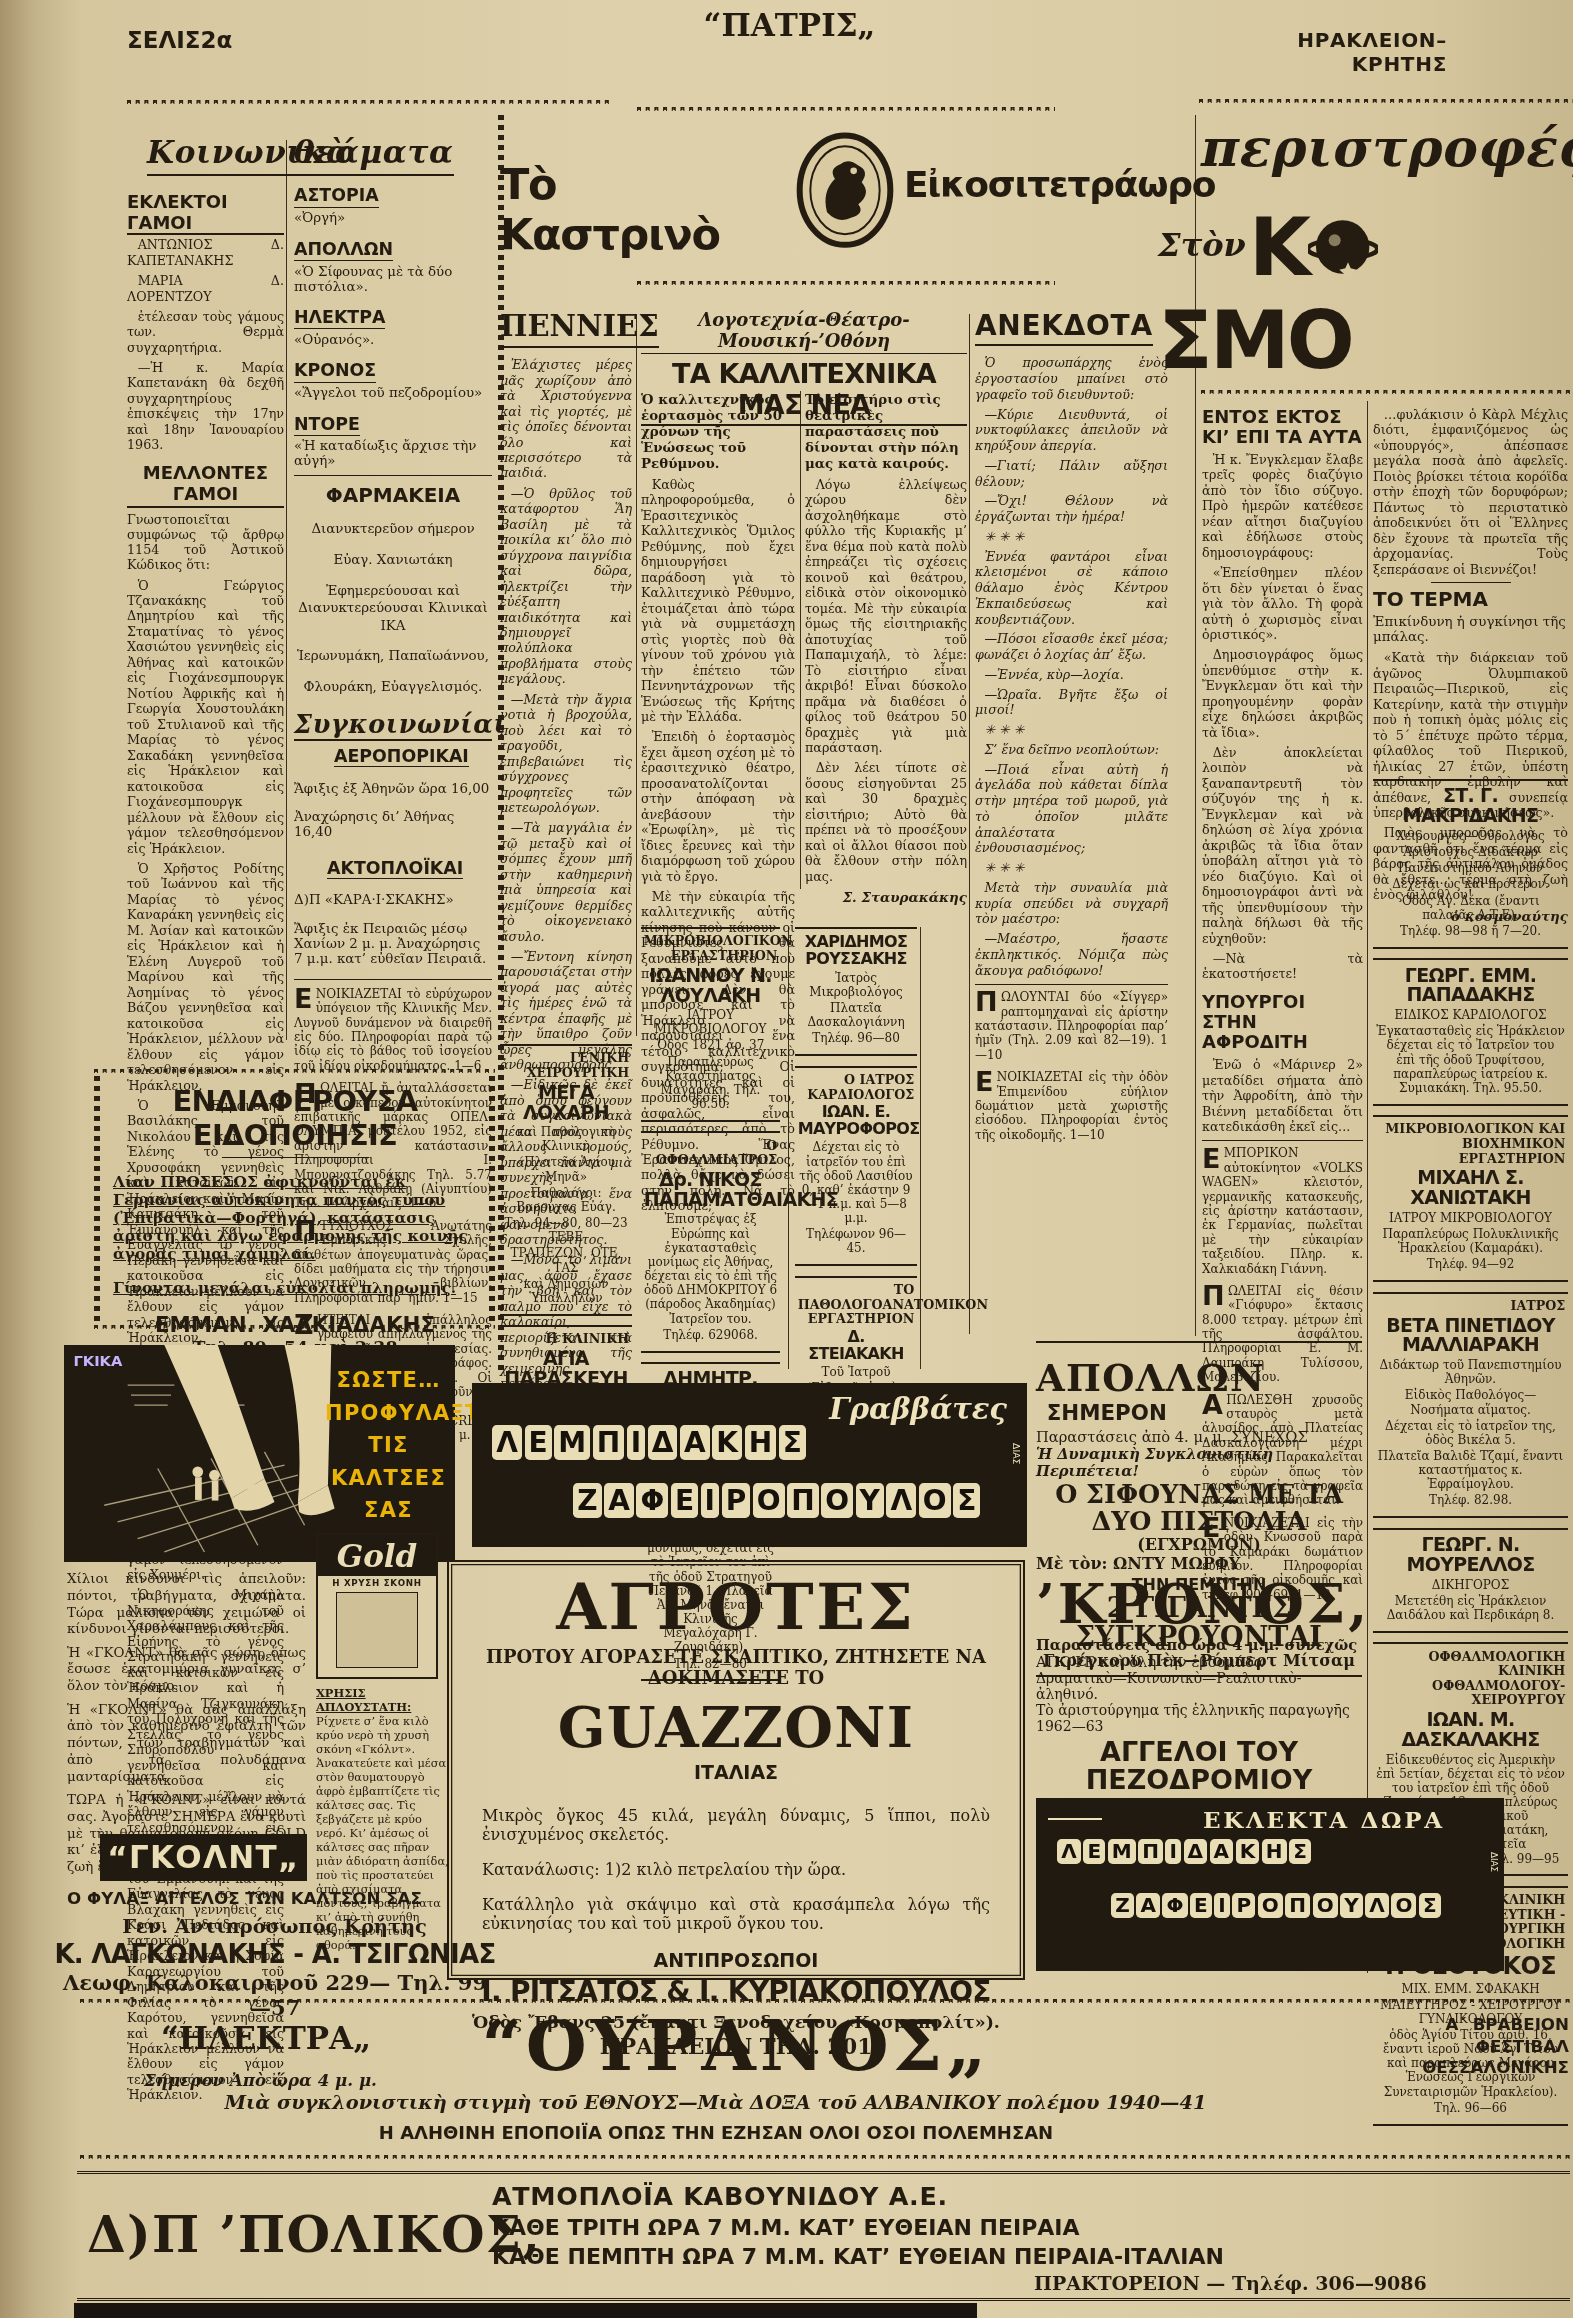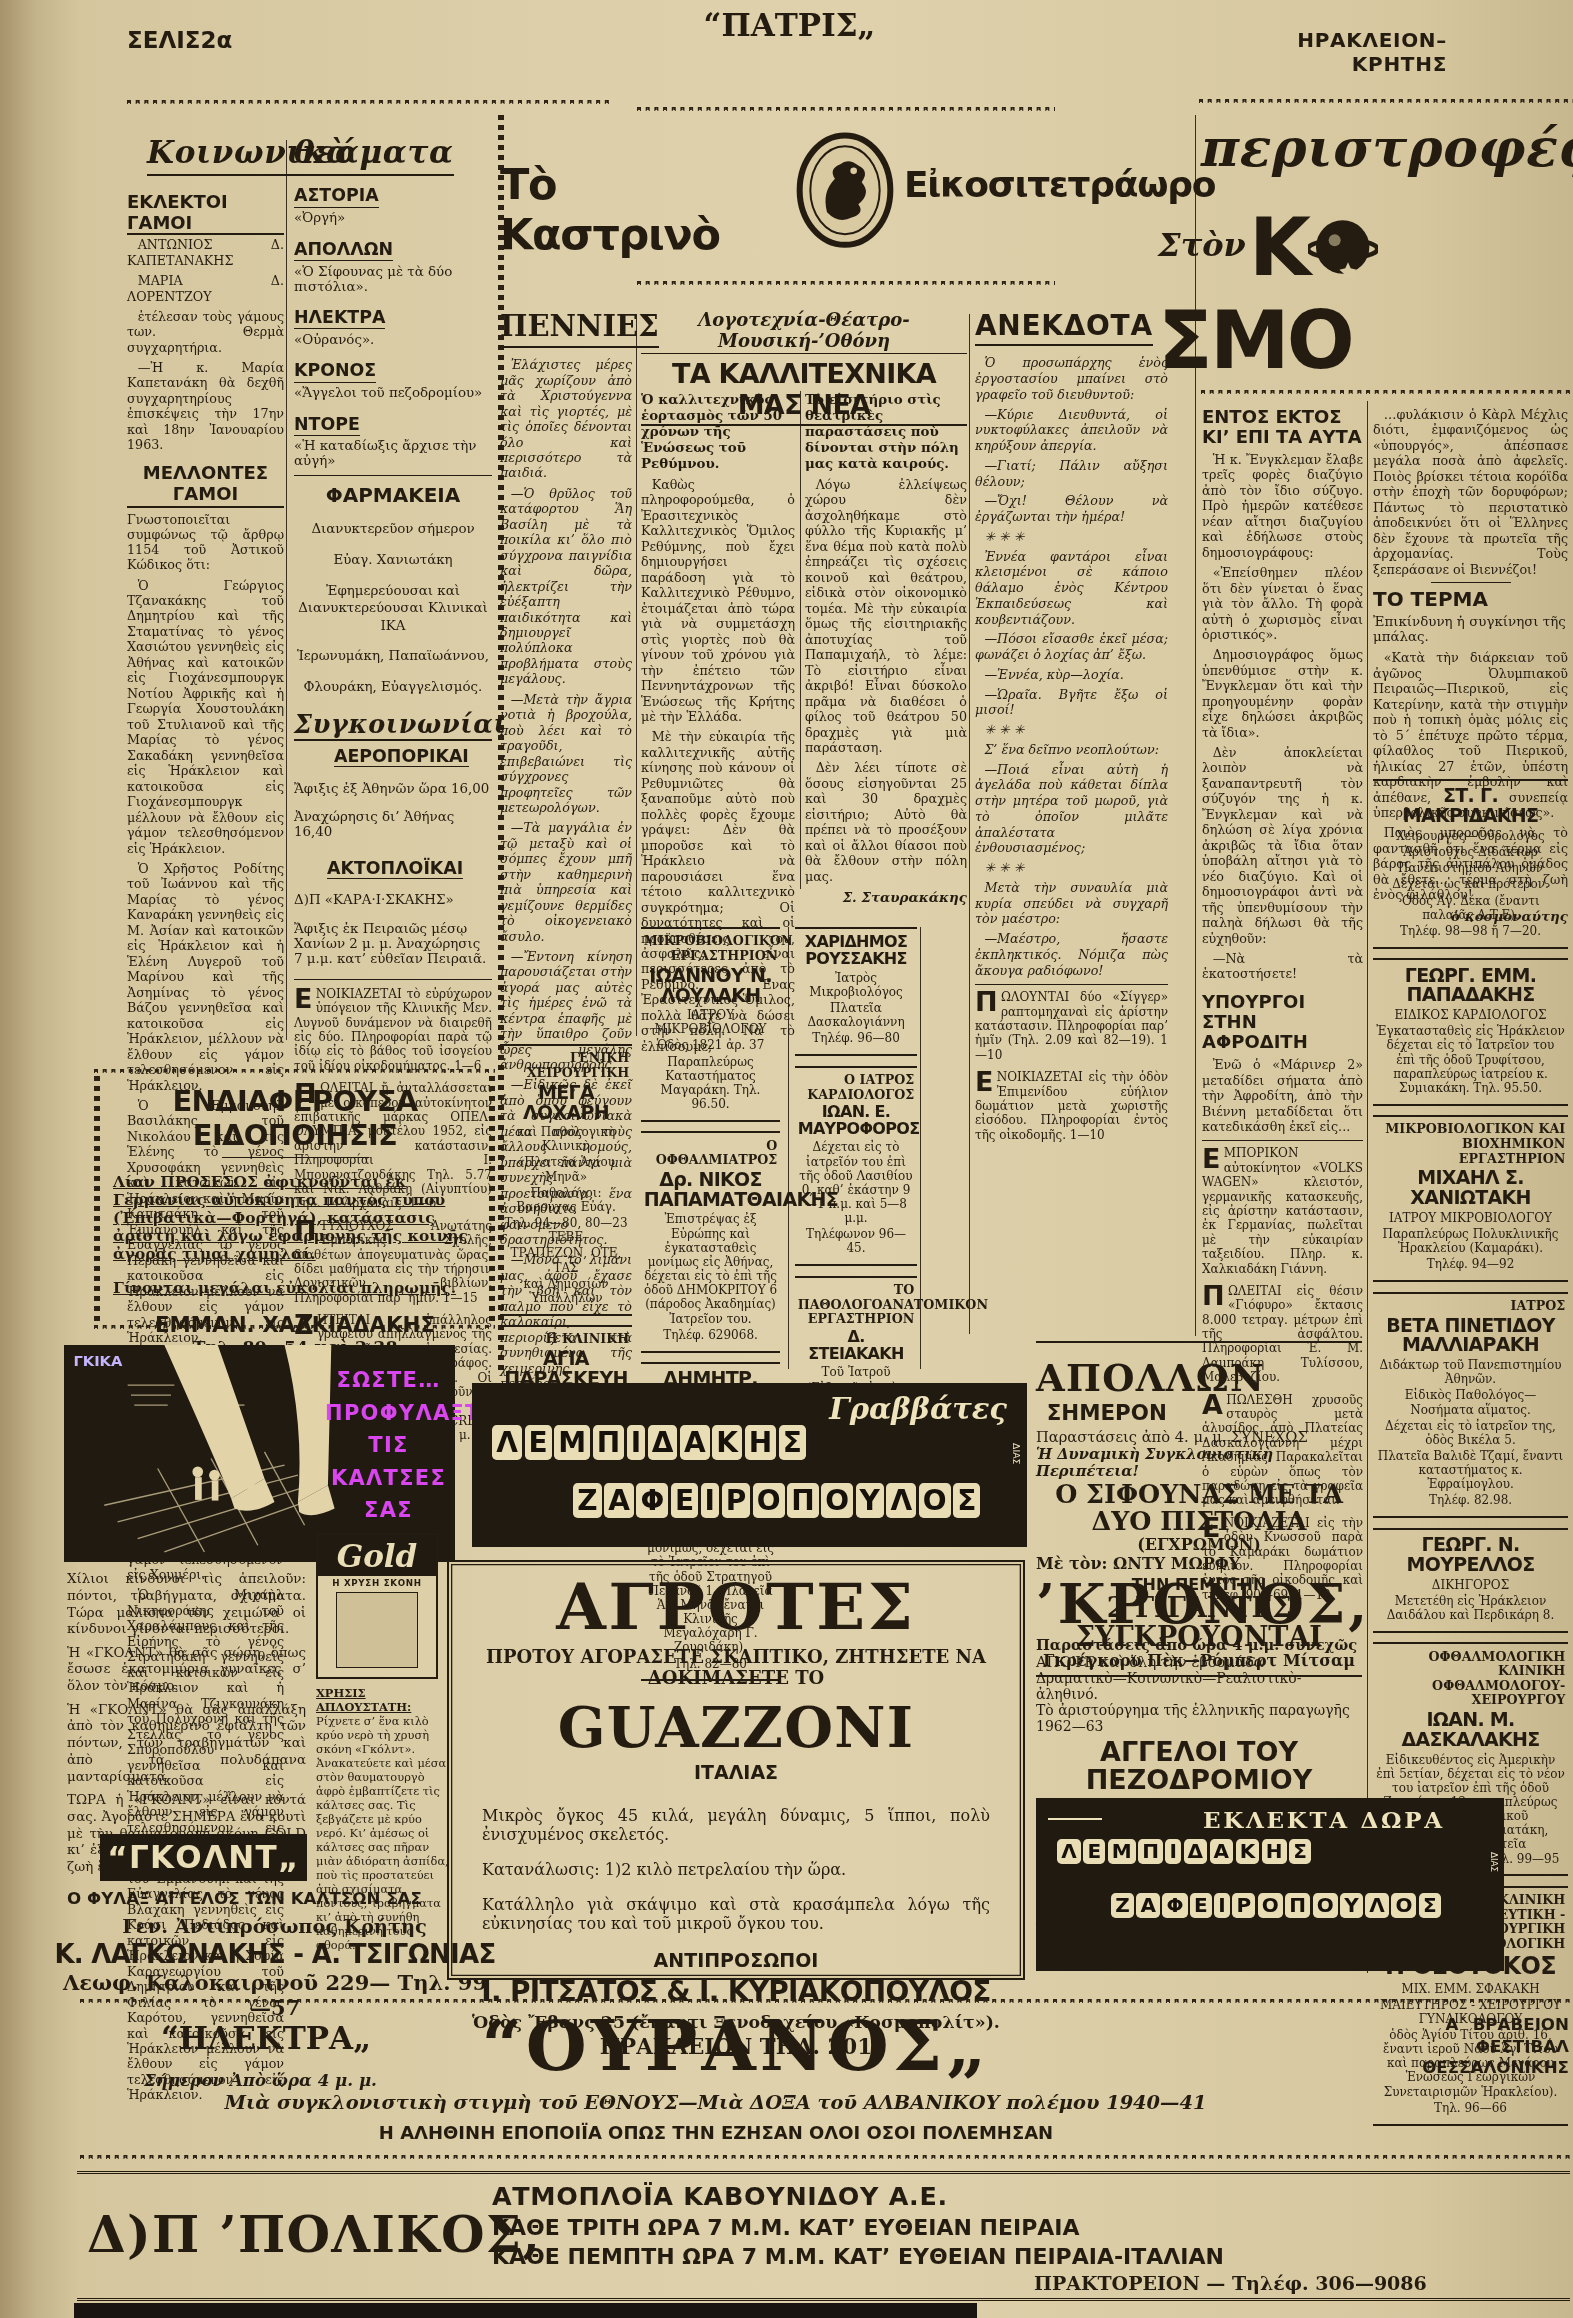--- a/index.html
+++ b/index.html
@@ -147,20 +147,21 @@
   </div>
 
   <div class="abs" style="left:641px;top:309px;width:326px;">
     <div class="ser b i c" style="font-size:18px;border-bottom:1.3px solid #241c10;padding-bottom:2px;">Λογοτεχνία-Θέατρο-Μουσική-’Οθόνη</div>
     <div class="sans b c" style="font-size:27px;letter-spacing:-0.7px;border-bottom:2.7px double #241c10;padding:4px 0;">ΤΑ ΚΑΛΛΙΤΕΧΝΙΚΑ ΜΑΣ ΝΕΑ</div>
   </div>
   <div class="abs" style="left:641px;top:391px;width:154px;">
     <p class="b" style="font-size:13.4px;line-height:1.2;margin:0 0 5.4px;">Ὁ καλλιτεχνικὸς ἑορτασμὸς τῶν 50 χρόνων τῆς Ἑνώσεως τοῦ Ρεθύμνου.</p>
     <div class="bodytxt">
         <p>Καθὼς πληροφορούμεθα, ὁ Ἐρασιτεχνικὸς Καλλιτεχνικὸς Ὅμιλος Ρεθύμνης, ποὺ ἔχει δημιουργήσει παράδοση γιὰ τὸ Καλλιτεχνικὸ Ρέθυμνο, ἑτοιμάζεται ἀπὸ τώρα γιὰ νὰ συμμετάσχη στὶς γιορτὲς ποὺ θὰ γίνουν τοῦ χρόνου γιὰ τὴν ἐπέτειο τῶν Πεννηντάχρονων τῆς Ἑνώσεως τῆς Κρήτης μὲ τὴν Ἑλλάδα.</p>
+        <p>Ἐπειδὴ ὁ ἑορτασμὸς ἔχει ἄμεση σχέση μὲ τὸ ἐρασιτεχνικὸ θέατρο, προσανατολίζονται στὴν ἀπόφαση νὰ ἀνεβάσουν τὴν «Ἐρωφίλη», μὲ τὶς ἴδιες ἔρευνες καὶ τὴν διαμόρφωση τοῦ χώρου γιὰ τὸ ἔργο.</p>
         <p>Μὲ τὴν εὐκαιρία τῆς καλλιτεχνικῆς αὐτῆς κίνησης ποὺ κάνουν οἱ Ρεθυμνιῶτες θὰ ξαναποῦμε αὐτὸ ποὺ πολλὲς φορὲς ἔχουμε γράψει: Δὲν θὰ μποροῦσε καὶ τὸ Ἡράκλειο νὰ παρουσιάσει ἕνα τέτοιο καλλιτεχνικὸ συγκρότημα; Οἱ δυνατότητες καὶ οἱ προϋποθέσεις του, ἀσφαλῶς, εἶναι περισσότερες ἀπὸ τὸ Ρέθυμνο. Ἕνας Ἐρασιτεχνικὸς Ὅμιλος, πολλὰ θἄχε νὰ δώσει στὴν πόλη. Νὰ τὸ ἐλπίσουμε;</p>
       </div>
   </div>
   <div class="abs" style="left:805px;top:391px;width:162px;">
     <p class="b" style="font-size:13.4px;line-height:1.2;margin:0 0 5.4px;">Τὸ εἰσιτήριο στὶς θεατρικὲς παραστάσεις ποὺ δίνονται στὴν πόλη μας κατὰ καιρούς.</p>
     <div class="bodytxt">
         <p>Λόγω ἐλλείψεως χώρου δὲν ἀσχοληθήκαμε στὸ φύλλο τῆς Κυριακῆς μ’ ἕνα θέμα ποὺ κατὰ πολὺ ἐπηρεάζει τὶς σχέσεις κοινοῦ καὶ θεάτρου, εἰδικὰ στὸν οἰκονομικὸ τομέα. Μὲ τὴν εὐκαιρία ὅμως τῆς εἰσιτηριακῆς ἀποτυχίας τοῦ Παπαμιχαήλ, τὸ λέμε: Τὸ εἰσιτήριο εἶναι ἀκριβό! Εἶναι δύσκολο πρᾶμα νὰ διαθέσει ὁ φίλος τοῦ θεάτρου 50 δραχμὲς γιὰ μιὰ παράσταση.</p>
         <p>Δὲν λέει τίποτε σὲ ὅσους εἰσηγοῦνται 25 καὶ 30 δραχμὲς εἰσιτήριο; Αὐτὸ θὰ πρέπει νὰ τὸ προσέξουν καὶ οἱ ἄλλοι θίασοι ποὺ θὰ ἔλθουν στὴν πόλη μας.</p>
       </div>
     <div class="sig i">Σ. Σταυρακάκης</div>
@@ -426,21 +427,21 @@
         <path d="M250 230 L300 200 L315 235 Q280 255 255 245 Z"></path>
         <path d="M350 235 L395 210 L405 245 Q370 262 352 250 Z"></path>
         <circle cx="200" cy="190" r="8"></circle>
           <circle cx="225" cy="195" r="8"></circle>
           <circle cx="280" cy="185" r="7"></circle>
         <rect x="196" y="198" width="10" height="34"></rect>
           <rect x="221" y="203" width="10" height="30"></rect>
           <rect x="276" y="192" width="9" height="32"></rect>
       </g>
     </svg>
-    <div class="abs sans b c" style="left:261px;top:19px;width:127px;color:#d946ef;font-size:21px;line-height:1.55;letter-spacing:1.3px;">
+    <div class="abs sans b c" style="left:261px;top:19px;width:127px;color:#eab308;font-size:21px;line-height:1.55;letter-spacing:1.3px;">
         <div>ΣΩΣΤΕ…</div>
         <div>ΠΡΟΦΥΛΑΞΤΕ</div>
         <div>ΤΙΣ</div>
         <div>ΚΑΛΤΣΕΣ</div>
         <div>ΣΑΣ</div>
       </div>
   </div>
   <div class="abs" style="left:67px;top:1571px;width:239px;">
     <div class="gold-bullets">
       <p>Χίλιοι κίνδυνοι τὶς ἀπειλοῦν: πόντοι, τραβήγματα, σχισίματα. Τώρα μάλιστα τὸν χειμώνα οἱ κίνδυνοι γίνονται περισσότεροι.</p>

